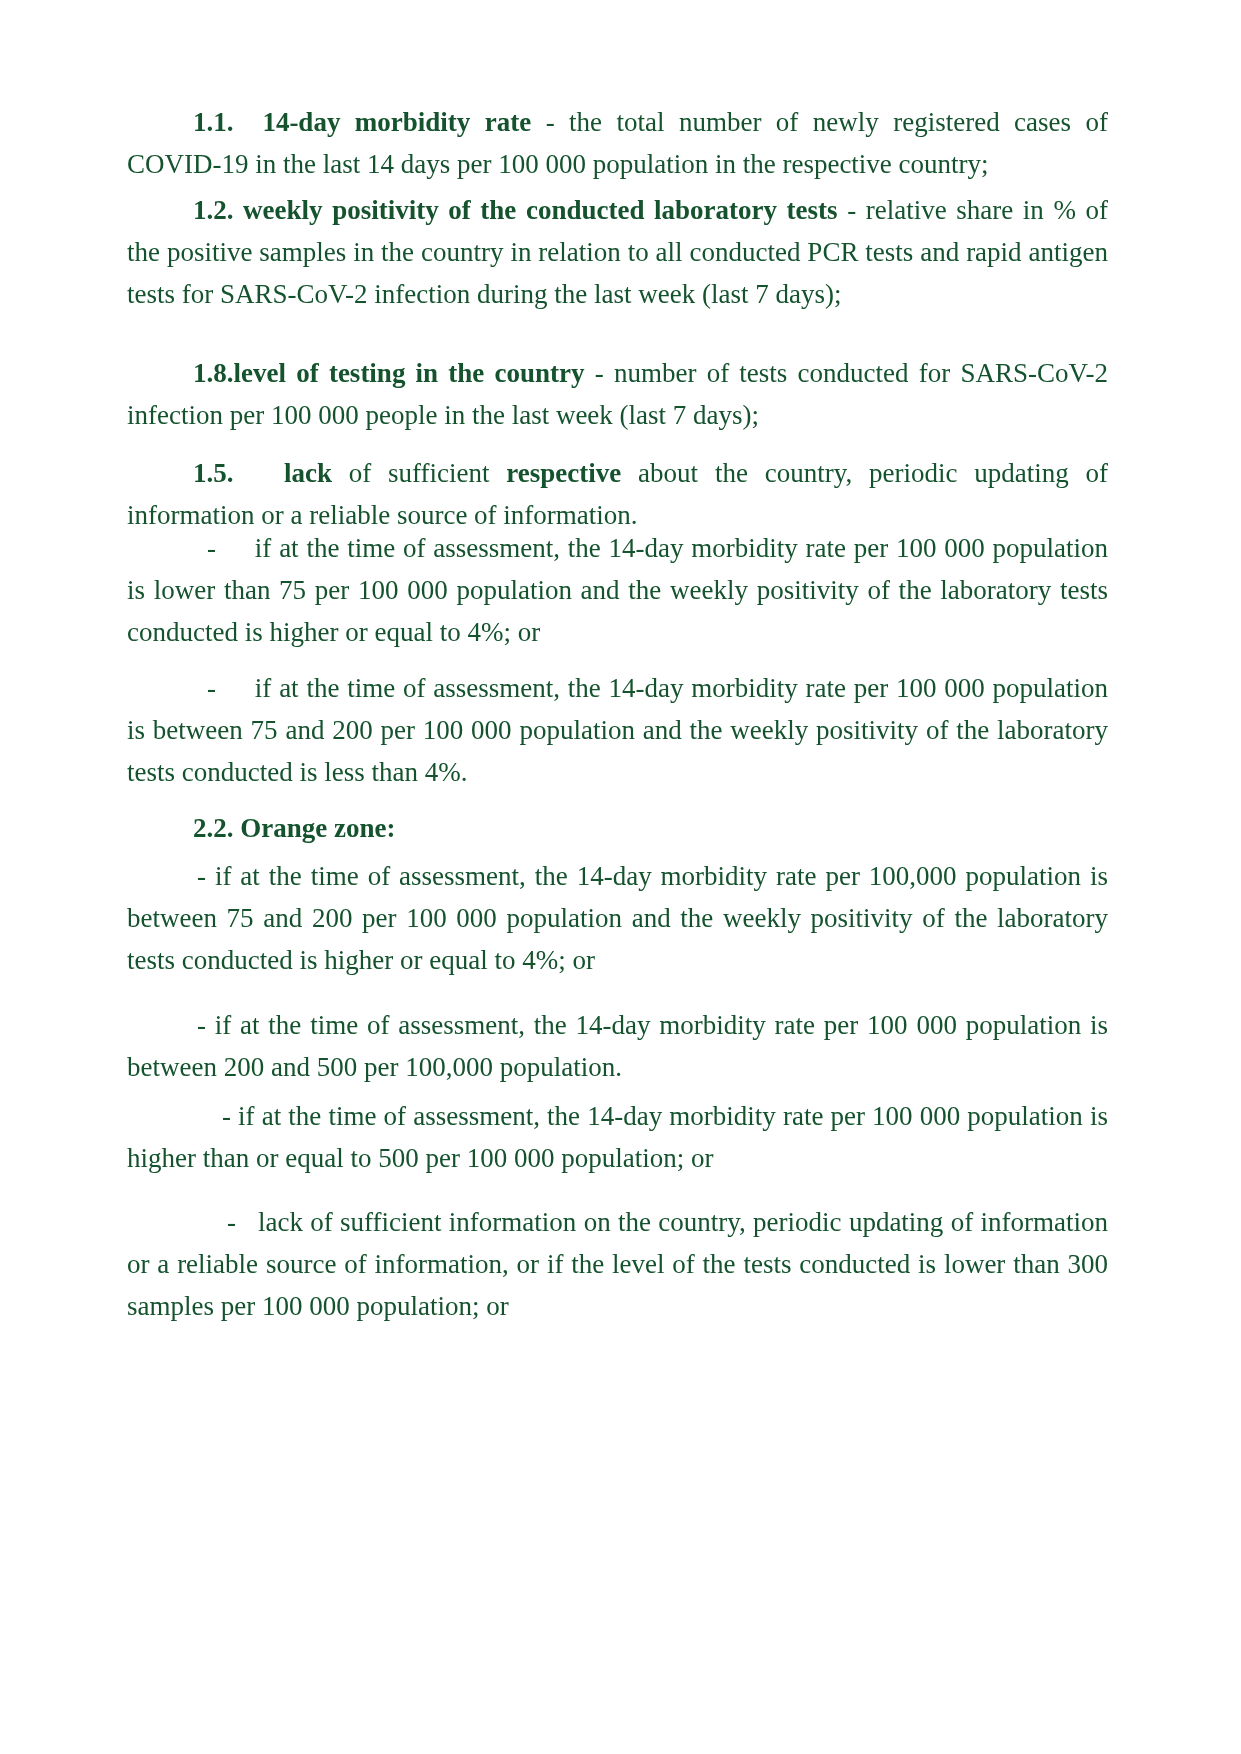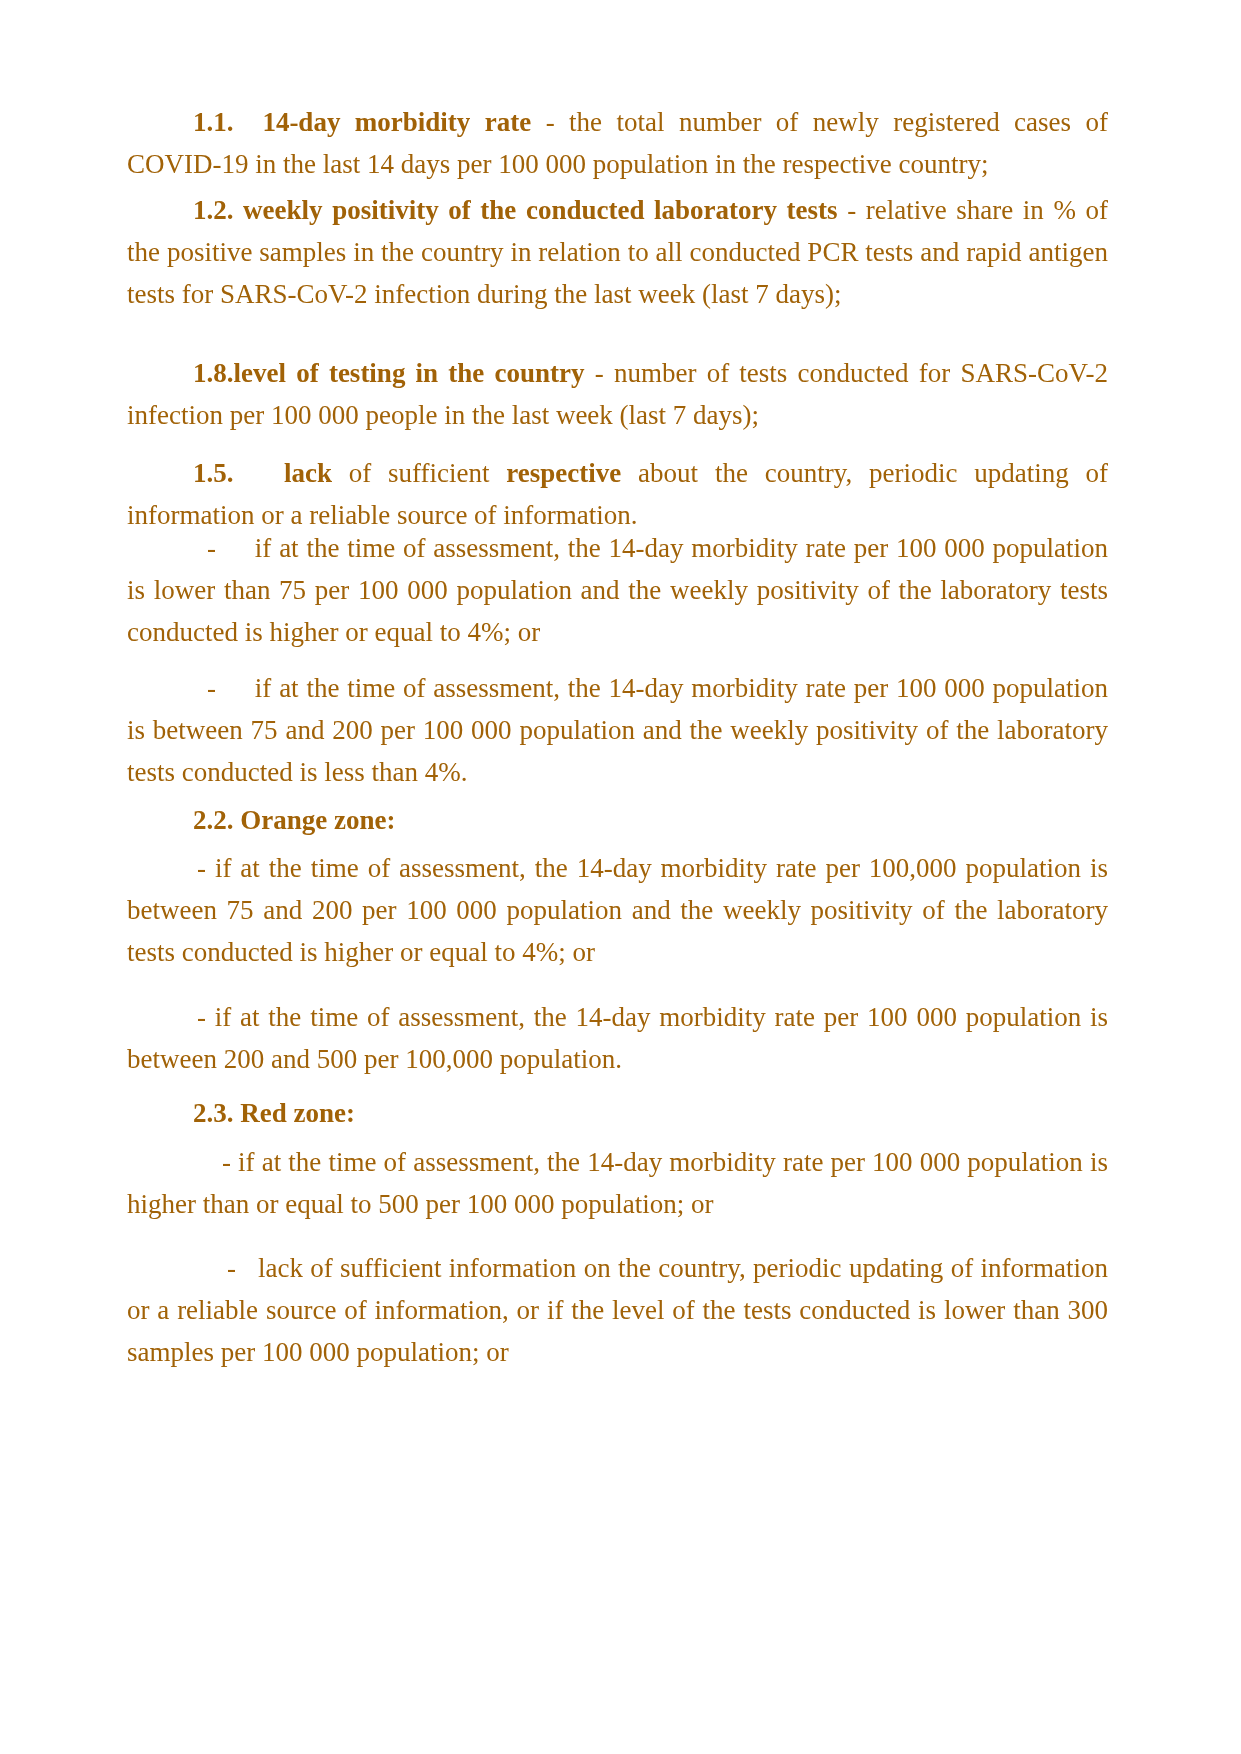--- a/index.html
+++ b/index.html
@@ -5,21 +5,21 @@
   html, body {
     margin: 0;
     padding: 0;
     background: #ffffff;
   }
   .page {
     position: relative;
     width: 1241px;
     height: 1754px;
     background: #ffffff;
-    color: #a16207;
+    color: #14532d;
     font-family: "Liberation Serif", serif;
     overflow: hidden;
   }
   .text-column {
     position: absolute;
     left: 127px;
     top: 101px;
     width: 981px;
     font-size: 27px;
     line-height: 42px;
@@ -48,26 +48,25 @@
 
 
     <p class="para" style="margin-top:16px"><span class="b">1.5.</span><span>&nbsp;&nbsp; </span><span class="b">lack</span><span> of sufficient </span><span class="b">respective</span><span> about the country, periodic updating of information or a reliable source of information.</span></p>
 
 
 
     <p class="para" style="margin-top:-9px;text-indent:80px"><span>-&nbsp;&nbsp;&nbsp;&nbsp;&nbsp;if at the time of assessment, the 14-day morbidity rate per 100 000 population is lower than 75 per 100 000 population and the weekly positivity of the laboratory tests conducted is higher or equal to 4%; or</span></p>
 
     <p class="para" style="margin-top:14px;text-indent:80px"><span>-&nbsp;&nbsp;&nbsp;&nbsp;&nbsp;if at the time of assessment, the 14-day morbidity rate per 100 000 population is between 75 and 200 per 100 000 population and the weekly positivity of the laboratory tests conducted is less than 4%.</span></p>
 
-    <p class="para" style="margin-top:6px"><span class="b">2.2. Orange zone:</span></p>
+    <p class="para" style="margin-top:14px"><span class="b">2.2. Orange zone:</span></p>
 
     <p class="para" style="margin-top:6px;text-indent:70px"><span>- if at the time of assessment, the 14-day morbidity rate per 100,000 population is between 75 and 200 per 100 000 population and the weekly positivity of the laboratory tests conducted is higher or equal to 4%; or</span></p>
 
     <p class="para" style="margin-top:23px;text-indent:70px"><span>- if at the time of assessment, the 14-day morbidity rate per 100 000 population is between 200 and 500 per 100,000 population.</span></p>
 
-    <p class="para" style="margin-top:12px"><span class="b">2.3. Red zone:</span></p>
 
     <p class="para" style="margin-top:7px;text-indent:95px"><span>- if at the time of assessment, the 14-day morbidity rate per 100 000 population is higher than or equal to 500 per 100 000 population; or</span></p>
 
     <p class="para" style="margin-top:22px;text-indent:100px"><span>-&nbsp;&nbsp;&nbsp;lack of sufficient information on the country, periodic updating of information or a reliable source of information, or if the level of the tests conducted is lower than 300 samples per 100 000 population; or</span></p>
 
   </div>
 </div>
 
 </body></html>

